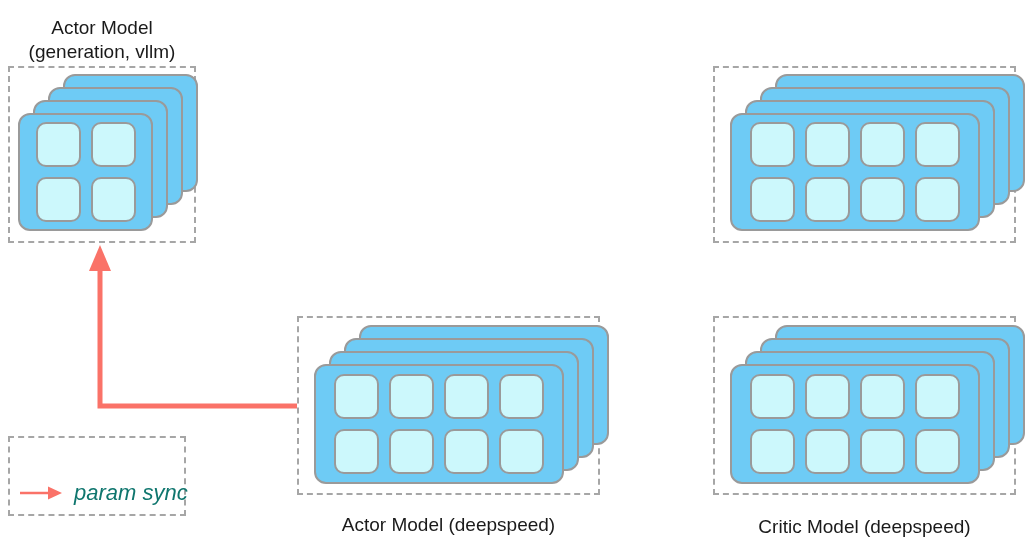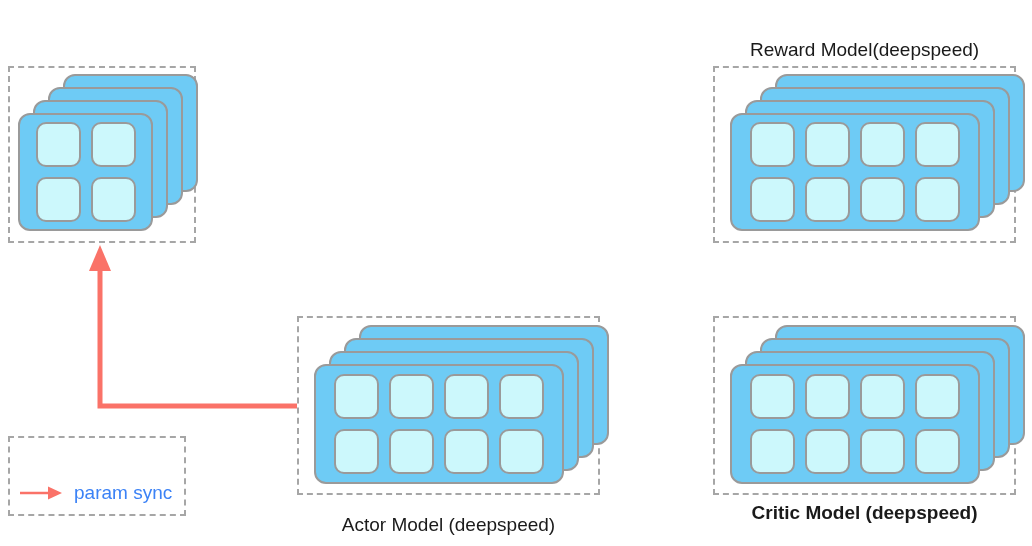--- a/index.html
+++ b/index.html
@@ -87,54 +87,56 @@
     align-items: flex-end;
     padding: 0 0 10px 10px;
   }
   .legend-row {
     display: flex;
     align-items: center;
     gap: 10px;
   }
   .legend-arrow { display: block; }
   .legend-text {
-    color: #3b82f6;
-    font-size: 19px;
+    color: #0f766e;
+    font-size: 22px;
     line-height: 22px;
     white-space: nowrap;
+    font-style: italic;
   }
 </style>
 </head>
 <body>
 
 <div id="canvas">
 
   <div class="group" style="left:8px; top:66px; width:188px; height:177px;">
     <div class="group-box"></div>
+    <div class="group-label label-above" style="bottom:100%; margin-bottom:2px;">
+      <div>Actor Model</div>
+      <div>(generation, vllm)</div>
+    </div>
     <div class="stack" style="left:10px; top:8px; width:168px; height:160px;">
       <div class="card" style="left:45px; top:0px;   width:135px; height:118px;"></div>
       <div class="card" style="left:30px; top:13px;  width:135px; height:118px;"></div>
       <div class="card" style="left:15px; top:26px;  width:135px; height:118px;"></div>
       <div class="card" style="left:0px;  top:39px;  width:135px; height:118px;">
         <div class="card-grid" style="grid-template-columns:repeat(2,45px); grid-template-rows:repeat(2,45px);">
           <div class="cell"></div>
           <div class="cell"></div>
           <div class="cell"></div>
           <div class="cell"></div>
         </div>
       </div>
     </div>
   </div>
 
 
   <div class="group" style="left:713px; top:66px; width:303px; height:177px;">
     <div class="group-box"></div>
-    <div class="group-label label-above" style="bottom:100%; margin-bottom:4px;">
-      <div>Reward Model(deepspeed)</div>
-    </div>
     <div class="stack" style="left:17px; top:8px; width:268px; height:160px;">
       <div class="card" style="left:45px; top:0px;   width:250px; height:118px;"></div>
       <div class="card" style="left:30px; top:13px;  width:250px; height:118px;"></div>
       <div class="card" style="left:15px; top:26px;  width:250px; height:118px;"></div>
       <div class="card" style="left:0px;  top:39px;  width:250px; height:118px;">
         <div class="card-grid" style="grid-template-columns:repeat(4,45px); grid-template-rows:repeat(2,45px);">
           <div class="cell"></div>
           <div class="cell"></div>
           <div class="cell"></div>
           <div class="cell"></div>
@@ -166,21 +168,21 @@
           <div class="cell"></div>
           <div class="cell"></div>
           <div class="cell"></div>
         </div>
       </div>
     </div>
   </div>
 
   <div class="group" style="left:713px; top:316px; width:303px; height:179px;">
     <div class="group-box"></div>
-    <div class="group-label label-below" style="top:100%; margin-top:6px;font-weight:bold;">
+    <div class="group-label label-below" style="top:100%; margin-top:20px;">
       <div>Critic Model (deepspeed)</div>
     </div>
     <div class="stack" style="left:17px; top:9px; width:268px; height:161px;">
       <div class="card" style="left:45px; top:0px;   width:250px; height:120px;"></div>
       <div class="card" style="left:30px; top:13px;  width:250px; height:120px;"></div>
       <div class="card" style="left:15px; top:26px;  width:250px; height:120px;"></div>
       <div class="card" style="left:0px;  top:39px;  width:250px; height:120px;">
         <div class="card-grid" style="grid-template-columns:repeat(4,45px); grid-template-rows:repeat(2,45px);">
           <div class="cell"></div>
           <div class="cell"></div>

